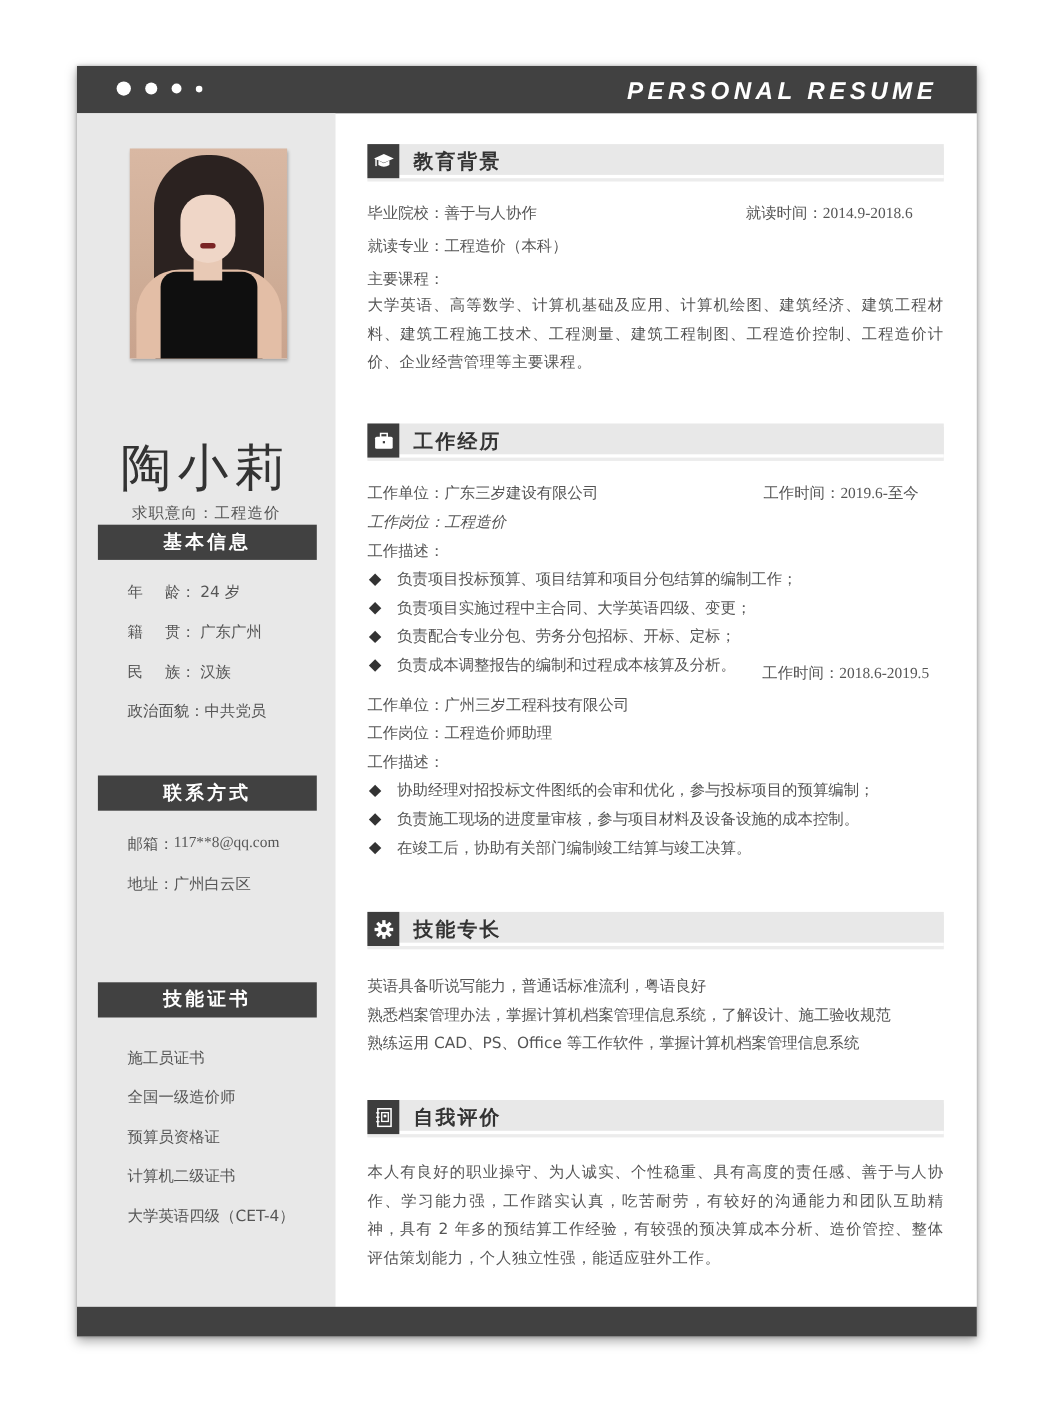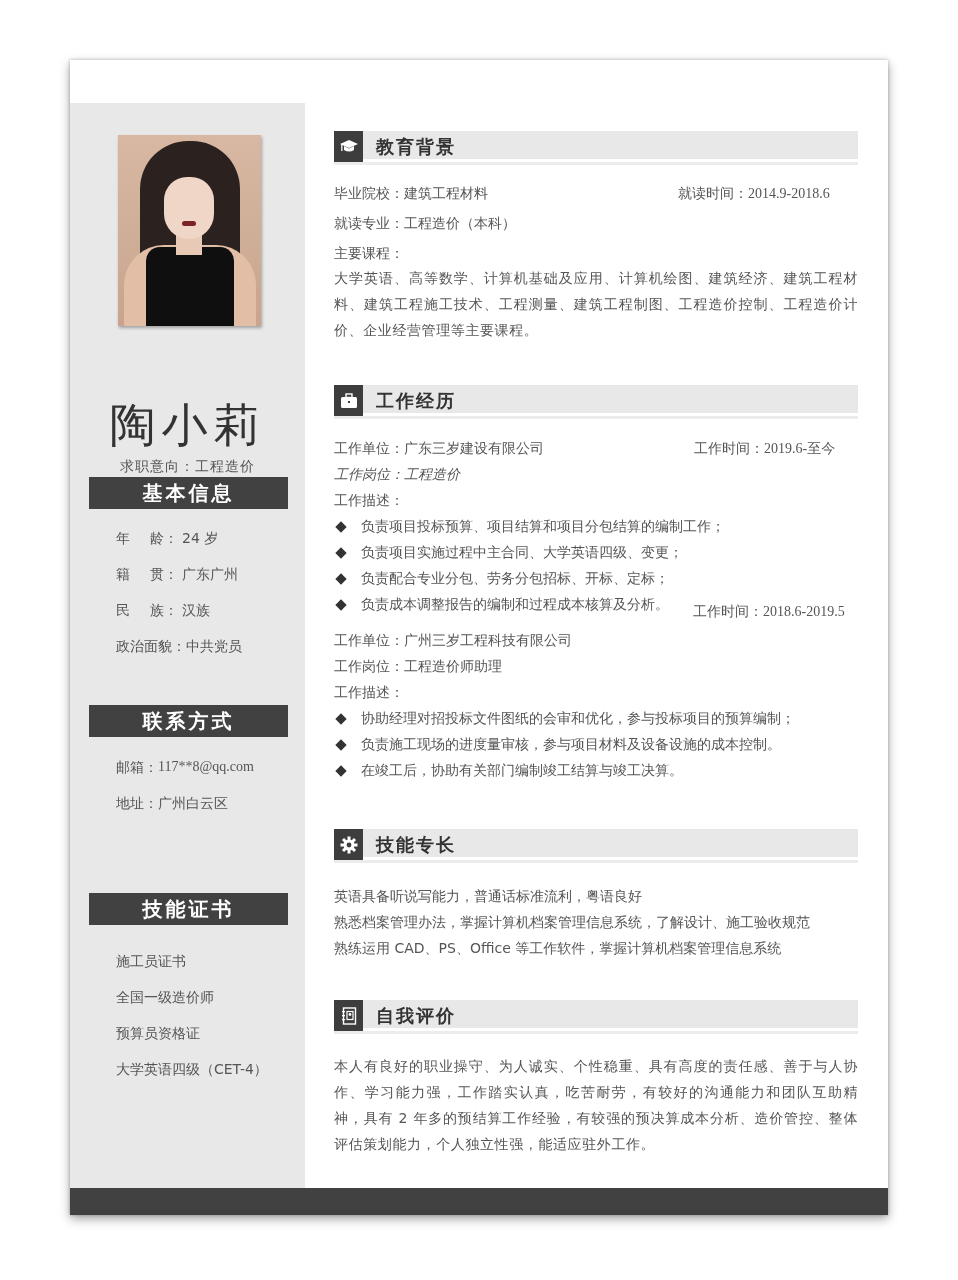--- a/index.html
+++ b/index.html
@@ -48,21 +48,21 @@
   .name {
     position: absolute; left: 0; top: 292px; width: 235px; text-align: center;
     font-size: 46px; letter-spacing: 6px; color: #333;
   }
   .objective {
     position: absolute; left: 0; top: 355px; width: 235px; text-align: center;
     font-size: 14px; color: #555; letter-spacing: 1px;
   }
   .side-head {
     position: absolute; left: 19px; width: 199px; height: 32px; background: #414141;
-    color: #fff; font-size: 20px; font-weight: bold; text-align: center; line-height: 32px; letter-spacing: 3px;
+    color: #fff; font-size: 17px; font-weight: bold; text-align: center; line-height: 32px; letter-spacing: 3px;
   }
   .side-list { position: absolute; left: 46px; width: 180px; }
   .side-row { height: 36px; font-size: 14px; color: #555; display: flex; }
   .side-row .lbl { width: 62px; display: flex; justify-content: space-between; }
   .side-row .val { padding-left: 4px; }
   .side-row .serif { font-family: "Liberation Serif", serif; }
   .cert-row { height: 36px; font-size: 14px; color: #555; }
 
   .main { position: absolute; left: 264px; top: 43px; width: 524px; }
   .sec-head {
@@ -81,20 +81,29 @@
   .right-val { position: absolute; font-size: 14px; color: #555; white-space: nowrap; }
   .para { position: absolute; left: 0; width: 524px; font-size: 14px; color: #555; line-height: 26px; letter-spacing: 0.6px; text-align: justify; }
   .bullet { position: absolute; left: 0; font-size: 14px; color: #555; white-space: nowrap; }
   .bullet .dia { display: inline-block; width: 8px; height: 8px; background: #333; transform: rotate(45deg); margin: 0 16px 1px 3px; vertical-align: middle; }
 </style>
 </head>
 <body>
 
 <div class="page">
 
+  <div class="topbar">
+    <div class="dots">
+      <span class="dot d1"></span>
+      <span class="dot d2"></span>
+      <span class="dot d3"></span>
+      <span class="dot d4"></span>
+    </div>
+    <div class="title-en">PERSONAL RESUME</div>
+  </div>
 
   <div class="sidebar">
     <div class="photo">
       <div class="hair"></div>
       <div class="shoulders"></div>
       <div class="top"></div>
       <div class="neck"></div>
       <div class="face"></div>
       <div class="lips"></div>
     </div>
@@ -145,38 +154,39 @@
         <span>地址：</span>
         <span>广州白云区</span>
       </div>
     </div>
 
     <div class="side-head" style="top:790px;">技能证书</div>
     <div class="side-list" style="top:850px;">
       <div class="cert-row">施工员证书</div>
       <div class="cert-row">全国一级造价师</div>
       <div class="cert-row">预算员资格证</div>
+      <div class="cert-row">计算机二级证书</div>
       <div class="cert-row">大学英语四级（CET-4）</div>
     </div>
   </div>
 
   <div class="main">
 
     <div class="sec-head" style="top:28px;">
       <div class="sec-icon">
         <svg width="20" height="16" viewBox="0 0 20 16">
             <path d="M1 5 L10 1 L19 5 L10 9 Z" fill="#fff"></path>
             <path d="M5 7 L5 11 Q10 14 15 11 L15 7 L10 9.5 Z" fill="#fff"></path>
             <rect x="2.2" y="5" width="1.3" height="7" fill="#fff"></rect>
           </svg>
       </div>
       <div class="sec-title">教育背景</div>
     </div>
     <div class="line" style="top:82px;">
-      <span>毕业院校：</span><span>建筑工程材料</span>
+      <span>毕业院校：</span><span>善于与人协作</span>
     </div>
     <div class="right-val" style="top:82px; left:344px;">
       <span>就读时间：</span><span class="serif">2014.9-2018.6</span>
     </div>
     <div class="line" style="top:112px;">
       <span>就读专业：</span><span>工程造价（本科）</span>
     </div>
     <div class="line" style="top:142px;">主要课程：</div>
     <div class="para" style="top:162px;">大学英语、高等数学、计算机基础及应用、计算机绘图、建筑经济、建筑工程材料、建筑工程施工技术、工程测量、建筑工程制图、工程造价控制、工程造价计价、企业经营管理等主要课程。</div>
 

